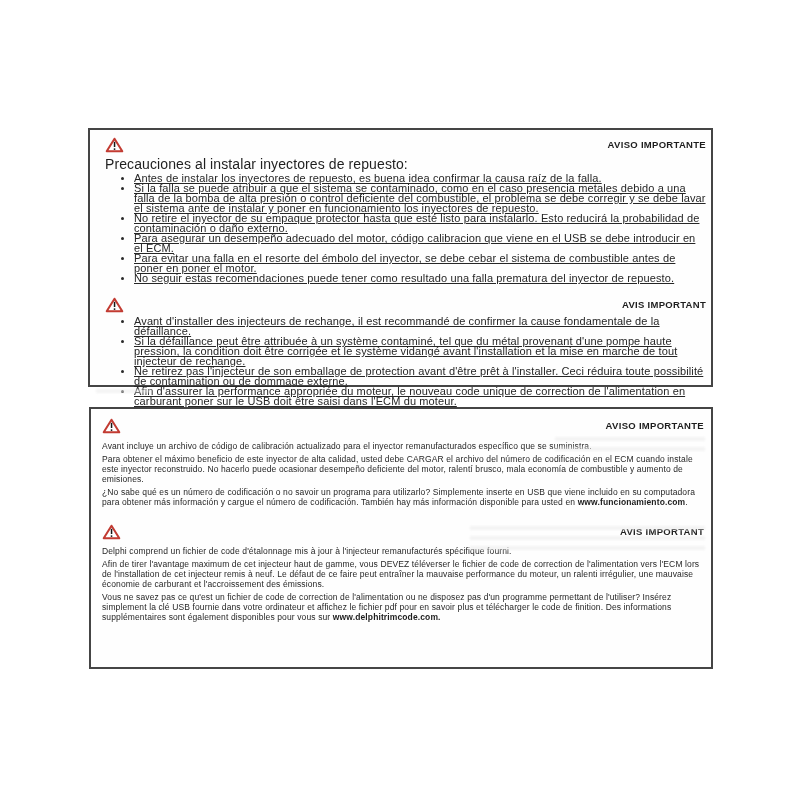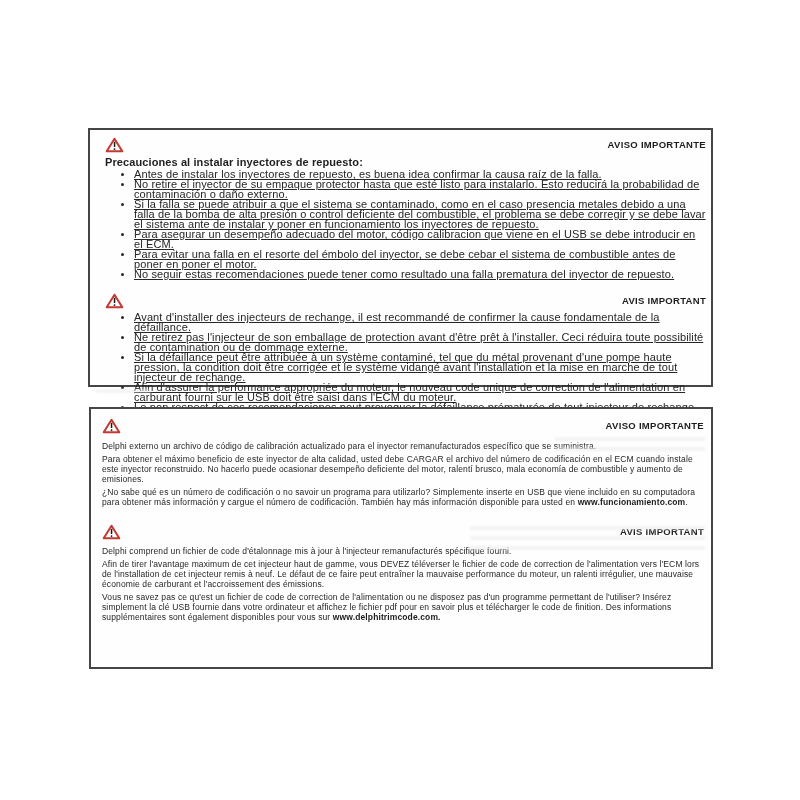--- a/index.html
+++ b/index.html
@@ -46,22 +46,22 @@
   }
   .notice-header .header-text {
     font-weight: bold;
     font-size: 9.5px;
     letter-spacing: 0.3px;
     color: #1d1d1d;
   }
   .warn-icon { display: inline-flex; }
   .warn-icon svg { display: block; }
   .sec-heading {
-    font-weight: bold;
-    font-size: 11px;
+    font-weight: normal;
+    font-size: 14px;
     letter-spacing: 0.1px;
     margin: 3px 0 1px;
     color: #1f1f1f;
   }
   ul.bullets {
     list-style: none;
     margin: 0;
     padding: 0 0 0 15px;
   }
   ul.bullets li {
@@ -124,61 +124,61 @@
           <rect x="8.8" y="4.8" width="1.5" height="5.2" fill="#161616"></rect>
           <circle cx="9.55" cy="12.1" r="0.95" fill="#161616"></circle>
         </svg>
       </span>
       <span class="header-text">AVISO IMPORTANTE</span>
     </div>
 
     <p class="sec-heading">Precauciones al instalar inyectores de repuesto:</p>
     <ul class="bullets">
       <li>Antes de instalar los inyectores de repuesto, es buena idea confirmar la causa raíz de la falla.</li>
+      <li>Si la falla se puede atribuir a que el sistema se contaminado, como en el caso presencia metales debido a una falla de la bomba de alta presión o control deficiente del combustible, el problema se debe corregir y se debe lavar el sistema ante de instalar y poner en funcionamiento los inyectores de repuesto.</li>
       <li>No retire el inyector de su empaque protector hasta que esté listo para instalarlo. Esto reducirá la probabilidad de contaminación o daño externo.</li>
-      <li>Si la falla se puede atribuir a que el sistema se contaminado, como en el caso presencia metales debido a una falla de la bomba de alta presión o control deficiente del combustible, el problema se debe corregir y se debe lavar el sistema ante de instalar y poner en funcionamiento los inyectores de repuesto.</li>
       <li>Para asegurar un desempeño adecuado del motor, código calibracion que viene en el USB se debe introducir en el ECM.</li>
       <li>Para evitar una falla en el resorte del émbolo del inyector, se debe cebar el sistema de combustible antes de poner en poner el motor.</li>
       <li>No seguir estas recomendaciones puede tener como resultado una falla prematura del inyector de repuesto.</li>
     </ul>
 
     <div class="notice-header second">
       <span class="warn-icon">
         <svg width="19" height="16" viewBox="0 0 19 16">
           <path d="M9.5 1.7 L17.3 14.3 L1.7 14.3 Z" fill="#ffffff" stroke="#c23b32" stroke-width="2" stroke-linejoin="round"></path>
           <rect x="8.8" y="4.8" width="1.5" height="5.2" fill="#161616"></rect>
           <circle cx="9.55" cy="12.1" r="0.95" fill="#161616"></circle>
         </svg>
       </span>
       <span class="header-text">AVIS IMPORTANT</span>
     </div>
 
     <ul class="bullets">
       <li>Avant d'installer des injecteurs de rechange, il est recommandé de confirmer la cause fondamentale de la défaillance.</li>
+      <li>Si la défaillance peut être attribuée à un système contaminé, tel que du métal provenant d'une pompe haute pression, la condition doit être corrigée et le système vidangé avant l'installation et la mise en marche de tout injecteur de rechange.</li>
       <li>Ne retirez pas l'injecteur de son emballage de protection avant d'être prêt à l'installer. Ceci réduira toute possibilité de contamination ou de dommage externe.</li>
-      <li>Si la défaillance peut être attribuée à un système contaminé, tel que du métal provenant d'une pompe haute pression, la condition doit être corrigée et le système vidangé avant l'installation et la mise en marche de tout injecteur de rechange.</li>
-      <li>Afin d'assurer la performance appropriée du moteur, le nouveau code unique de correction de l'alimentation en carburant fourni sur le USB doit être saisi dans l'ECM du moteur.</li>
+      <li>Afin d'assurer la performance appropriée du moteur, le nouveau code unique de correction de l'alimentation en carburant poner sur le USB doit être saisi dans l'ECM du moteur.</li>
       <li>Le non respect de ces recomendaciones peut provoquer la défaillance prématurée de tout injecteur de rechange.</li>
     </ul>
   </section>
 
   <section class="notice-box" id="box2">
 
     <div class="notice-header first">
       <span class="warn-icon">
         <svg width="19" height="16" viewBox="0 0 19 16">
           <path d="M9.5 1.7 L17.3 14.3 L1.7 14.3 Z" fill="#ffffff" stroke="#c23b32" stroke-width="2" stroke-linejoin="round"></path>
           <rect x="8.8" y="4.8" width="1.5" height="5.2" fill="#161616"></rect>
           <circle cx="9.55" cy="12.1" r="0.95" fill="#161616"></circle>
         </svg>
       </span>
       <span class="header-text">AVISO IMPORTANTE</span>
     </div>
 
-    <p class="para"><span>Delphi externo un archivo de código de calibración actualizado para el inyector remanufacturados específico que se suministra.</span></p>
+    <p class="para"><span>Avant incluye un archivo de código de calibración actualizado para el inyector remanufacturados específico que se suministra.</span></p>
     <p class="para"><span>Para obtener el máximo beneficio de este inyector de alta calidad, usted debe CARGAR el archivo del número de codificación en el ECM cuando instale este inyector reconstruido. No hacerlo puede ocasionar desempeño deficiente del motor, ralentí brusco, mala economía de combustible y aumento de emisiones.</span></p>
     <p class="para"><span>¿No sabe qué es un número de codificación o no savoir un programa para utilizarlo? Simplemente inserte en USB que viene incluido en su computadora para obtener más información y cargue el número de codificación. También hay más información disponible para usted en </span><b>www.funcionamiento.com</b><span>.</span></p>
 
     <div class="notice-header second">
       <span class="warn-icon">
         <svg width="19" height="16" viewBox="0 0 19 16">
           <path d="M9.5 1.7 L17.3 14.3 L1.7 14.3 Z" fill="#ffffff" stroke="#c23b32" stroke-width="2" stroke-linejoin="round"></path>
           <rect x="8.8" y="4.8" width="1.5" height="5.2" fill="#161616"></rect>
           <circle cx="9.55" cy="12.1" r="0.95" fill="#161616"></circle>
         </svg>

